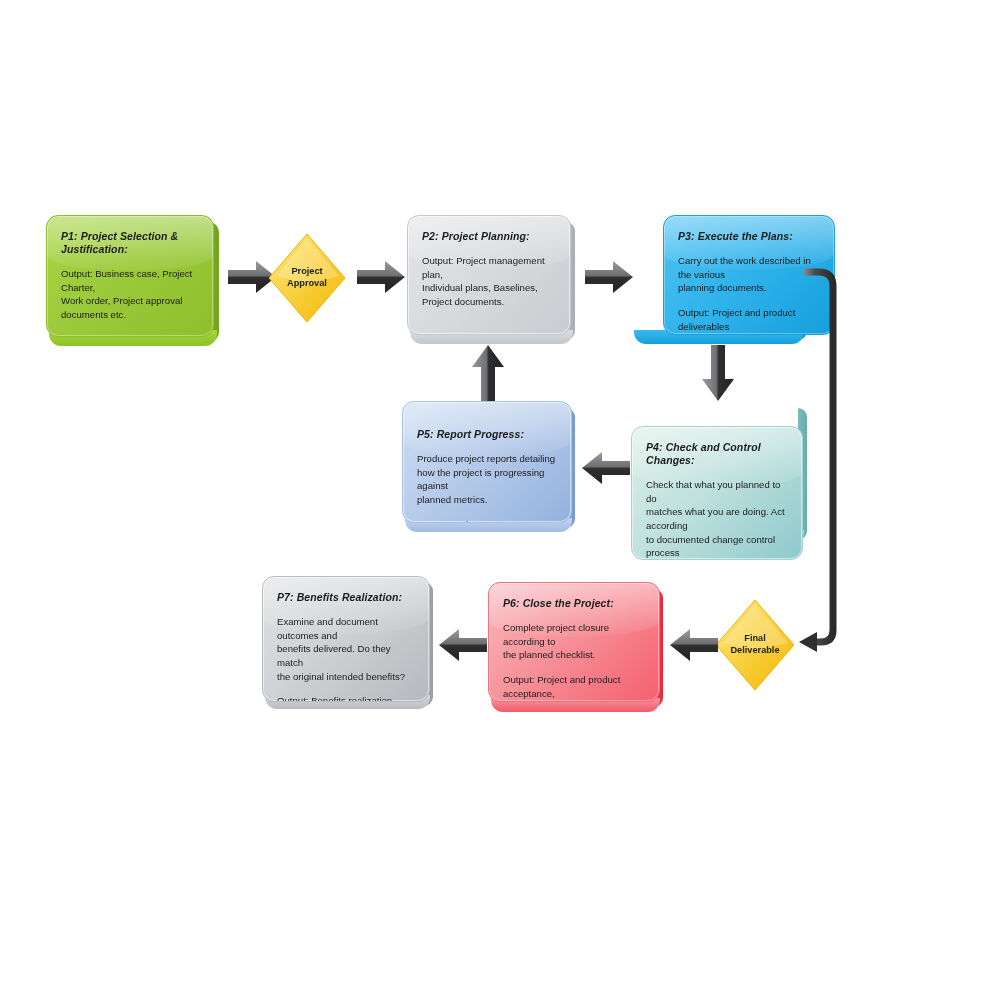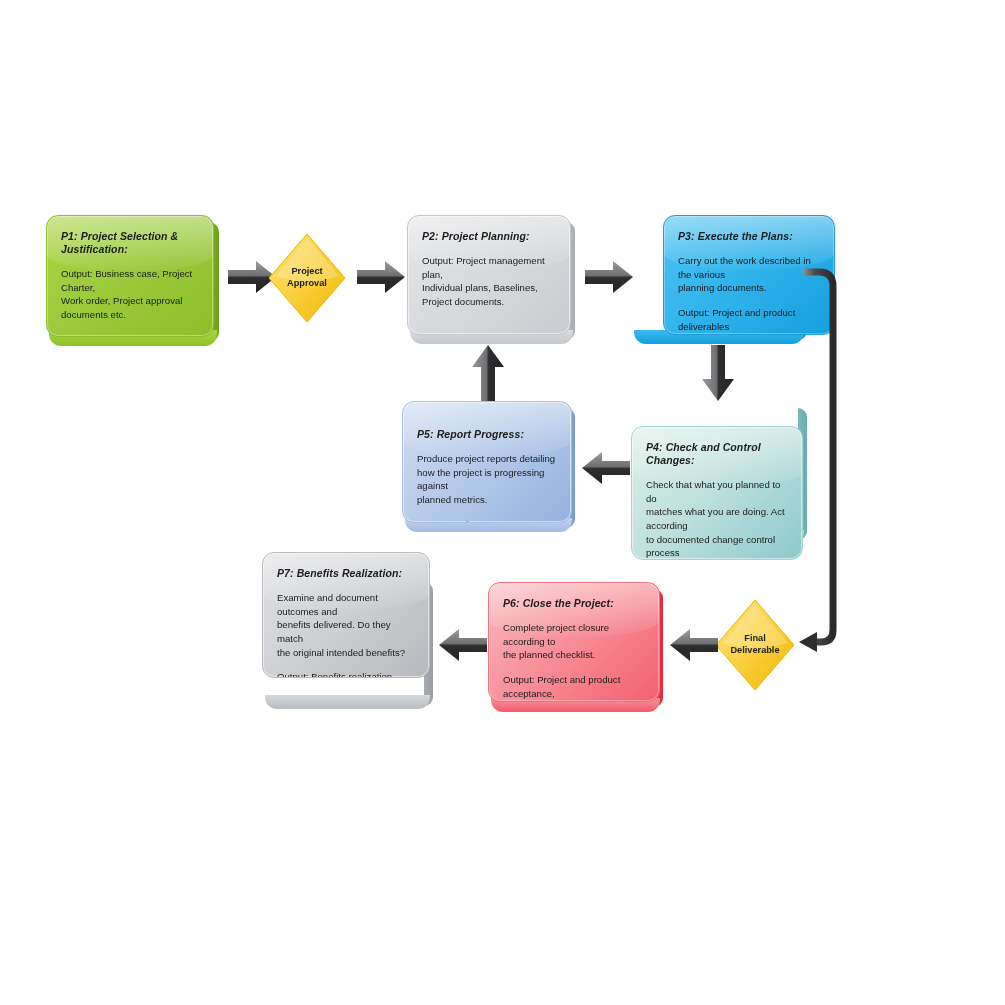--- a/index.html
+++ b/index.html
@@ -286,21 +286,21 @@
   </div>
 
   <div class="arrow" style="left:437px;top:627px;">
     <svg width="50" height="36" viewBox="0 0 50 36">
       <path d="M50,11 L22,11 L22,2 L2,18 L22,34 L22,25 L50,25 Z" fill="url(#gA)"></path>
     </svg>
   </div>
 
   <div class="lip-r" style="left:424px;top:582px;width:9px;height:124px;background:linear-gradient(to right,#a8abaf,#9a9da1);"></div>
   <div class="lip-b" style="left:265px;top:695px;width:165px;height:14px;background:linear-gradient(to bottom,#d6d8db,#b9bcc0);"></div>
-  <div class="node" id="node-p7" style="left:262px;top:552px;width:168px;height:126px;">
+  <div class="node" id="node-p7" style="left:262px;top:576px;width:168px;height:126px;">
     <div class="gloss"></div>
     <div class="inner">
       <p class="title">P7: Benefits Realization:</p>
       <p class="body">Examine and document outcomes and
 benefits delivered. Do they match
 the original intended benefits?</p>
       <p class="outrow"><span class="outlbl">Output:</span><span> Benefits realization report,
 Post implementation review,
 Continuous improvement</span></p>
     </div>

